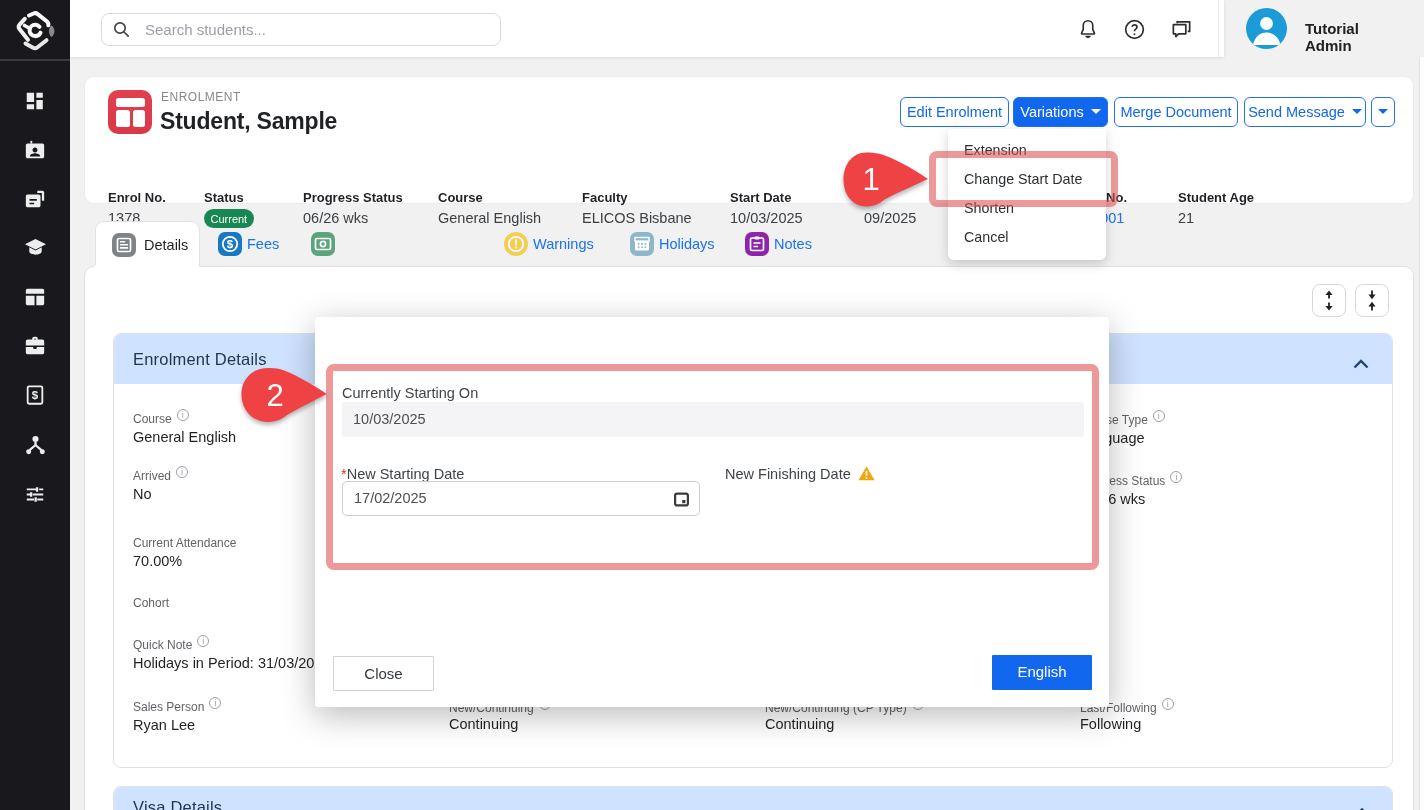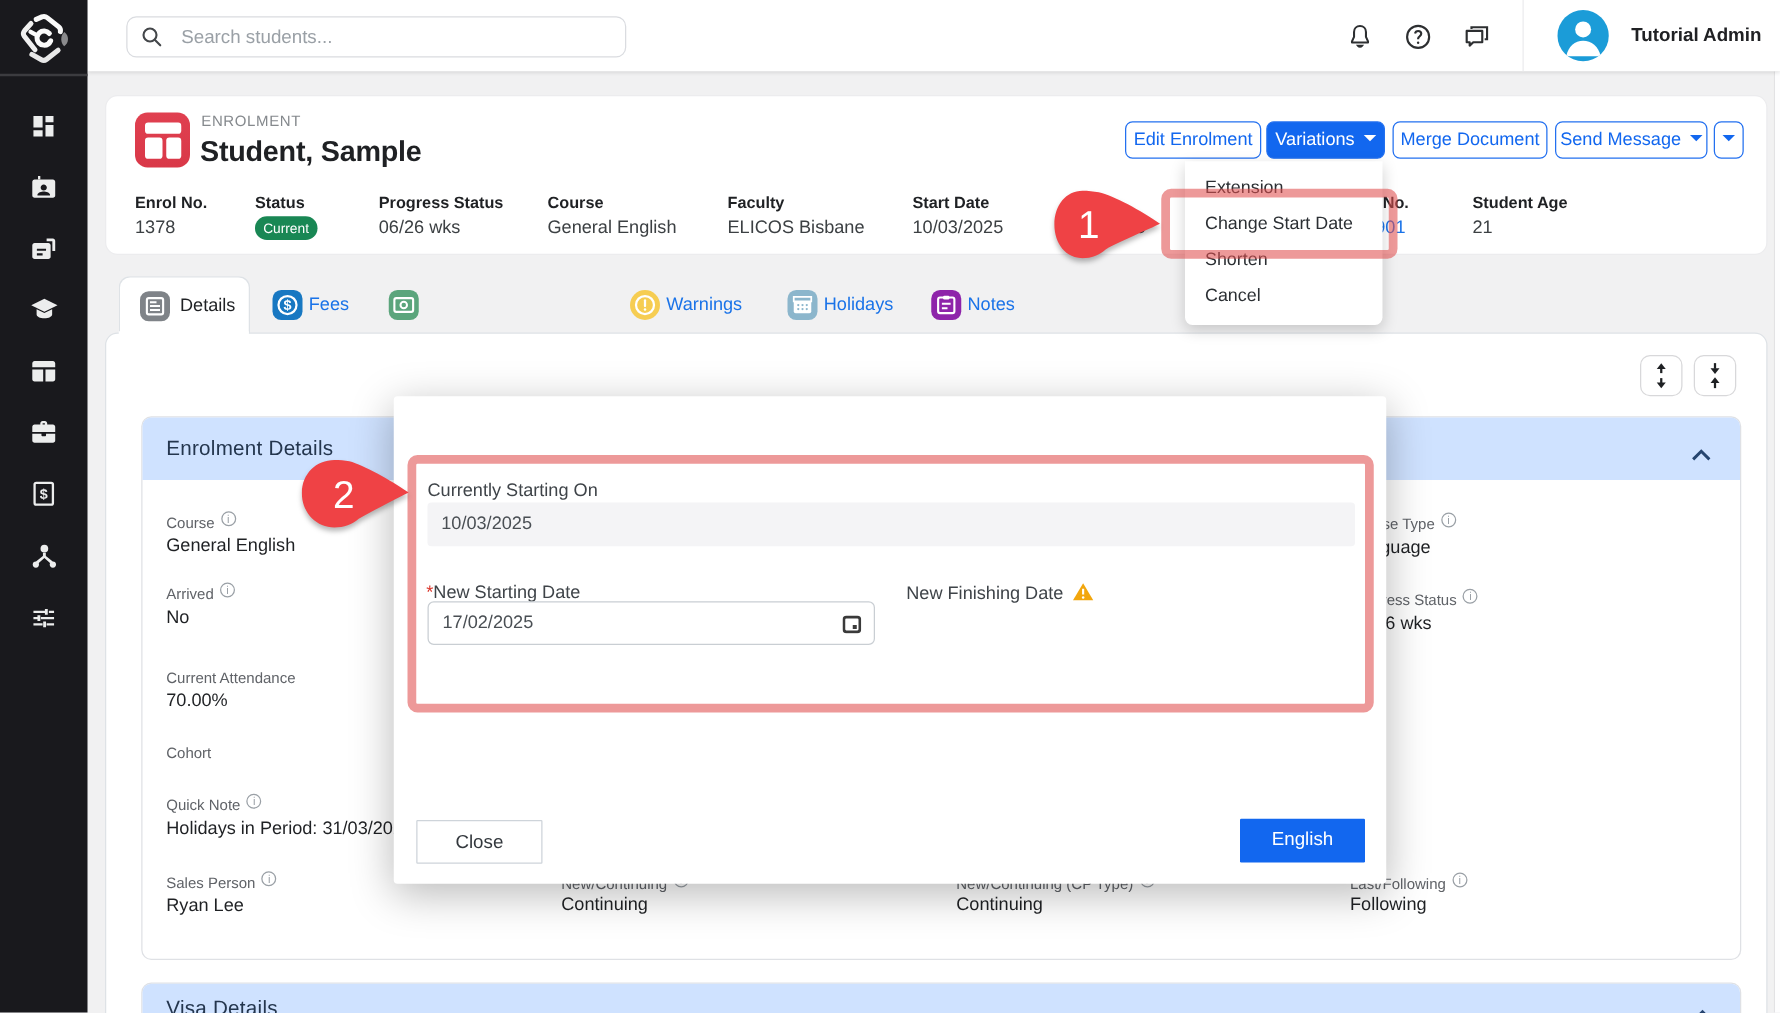--- a/index.html
+++ b/index.html
@@ -1,38 +1,38 @@
 <!DOCTYPE html>
 <html><head>
 <meta charset="utf-8">
 <style>
 *{margin:0;padding:0;box-sizing:border-box;}
 html,body{width:1424px;height:810px;overflow:hidden;font-family:"Liberation Sans",sans-serif;background:#f1f1f2;}
 .sidebar{position:absolute;left:0;top:0;width:70px;height:810px;background:#19191d;z-index:30;}
 .sb-div{position:absolute;left:0;top:59px;width:70px;height:2px;background:#3c3c40;}
 .sb-ic{position:absolute;left:24px;}
-.topbar{position:absolute;left:70px;top:0;width:1354px;height:57px;background:#fff;box-shadow:0 1px 3px rgba(0,0,0,.10);z-index:20;}
+.topbar{position:absolute;left:70px;top:0;width:1154px;height:57px;background:#fff;box-shadow:0 1px 3px rgba(0,0,0,.10);z-index:20;}
 .search{position:absolute;left:31px;top:13px;width:400px;height:33px;border:1px solid #dadce0;border-radius:8px;background:#fff;color:#9aa0a6;font-size:15px;line-height:31px;padding-left:43px;}
 .tb-ic{position:absolute;top:18px;}
 .tb-sep{position:absolute;left:1148px;top:0;width:1px;height:57px;background:#ececee;}
 .avatar{position:absolute;left:1176px;top:8px;width:41px;height:41px;border-radius:50%;background:#1b9cd8;overflow:hidden;}
 .uname{position:absolute;left:1235px;top:20px;font-size:15px;color:#202124;font-weight:bold;}
 .scrollstrip{position:absolute;right:0;top:57px;width:5px;height:753px;background:#fdfdfe;border-left:1px solid #e2e2e4;z-index:15;}
 .hcard{position:absolute;left:84px;top:76px;width:1330px;height:128px;background:#fff;border-radius:10px;border:1px solid #ececee;}
 .hicon{position:absolute;left:23px;top:13px;width:44px;height:44px;background:linear-gradient(180deg,#e04050,#d93848);border-radius:10px;}
 .hicon .g1{position:absolute;left:8px;top:8px;width:29px;height:9px;background:#fff;border-radius:2.5px;}
 .hicon .g2{position:absolute;left:8px;top:20px;width:14px;height:17px;background:#fff;border-radius:2.5px;}
 .hicon .g3{position:absolute;left:25px;top:20px;width:12px;height:17px;background:#fff;border-radius:2.5px;}
 .lbl-enrol{position:absolute;left:76px;top:13px;font-size:12px;letter-spacing:.5px;color:#85898d;}
 .h-title{position:absolute;left:75px;top:31px;font-size:23px;font-weight:bold;color:#1f2124;letter-spacing:-.2px;}
 .btn{position:absolute;top:20px;height:30px;line-height:28px;border:1px solid #2370f0;color:#1267ef;background:#fff;border-radius:6px;font-size:14.5px;text-align:center;}
 .btn.solid{background:#1267ef;color:#fff;}
 .caret{display:inline-block;width:0;height:0;border-left:5px solid transparent;border-right:5px solid transparent;border-top:5px solid currentColor;vertical-align:middle;margin-left:7px;margin-top:-3px;}
 .ifield{position:absolute;top:77px;}
-.ifield .k{font-size:13px;font-weight:bold;color:#1f2124;}
+.ifield .k{font-size:13px;font-weight:bold;color:#1f2124;margin-top:36px;}
 .ifield .v{font-size:14.5px;color:#3c4043;margin-top:5px;}
 .chip{display:inline-block;background:#198754;color:#fff;font-size:11px;border-radius:11px;padding:3.5px 6.5px;}
 .tab{position:absolute;top:221px;height:46px;font-size:14.5px;color:#1a73e8;line-height:46px;z-index:3;white-space:nowrap;}
 .tab.active{background:#fff;border:1px solid #dee2e6;border-bottom:none;border-radius:9px 9px 0 0;color:#1f2124;}
 .tabicon{position:absolute;left:16px;top:11px;width:24px;height:24px;border-radius:7px;}
 .tabtext{margin-left:45px;margin-right:17px;display:inline-block;}
 .ccard{position:absolute;left:84px;top:266px;width:1330px;height:620px;background:#fff;border:1px solid #dee2e6;border-radius:10px;}
 .tabpatch{position:absolute;left:95px;top:265px;width:104px;height:3px;background:#fff;z-index:4;}
 .sortbtn{position:absolute;top:17px;width:34px;height:33px;border:1px solid #d8d8da;border-radius:8px;background:#fff;}
 .ecard{position:absolute;left:28px;top:66px;width:1280px;height:435px;border:1px solid #dfe1e5;border-radius:8px;background:#fff;}

